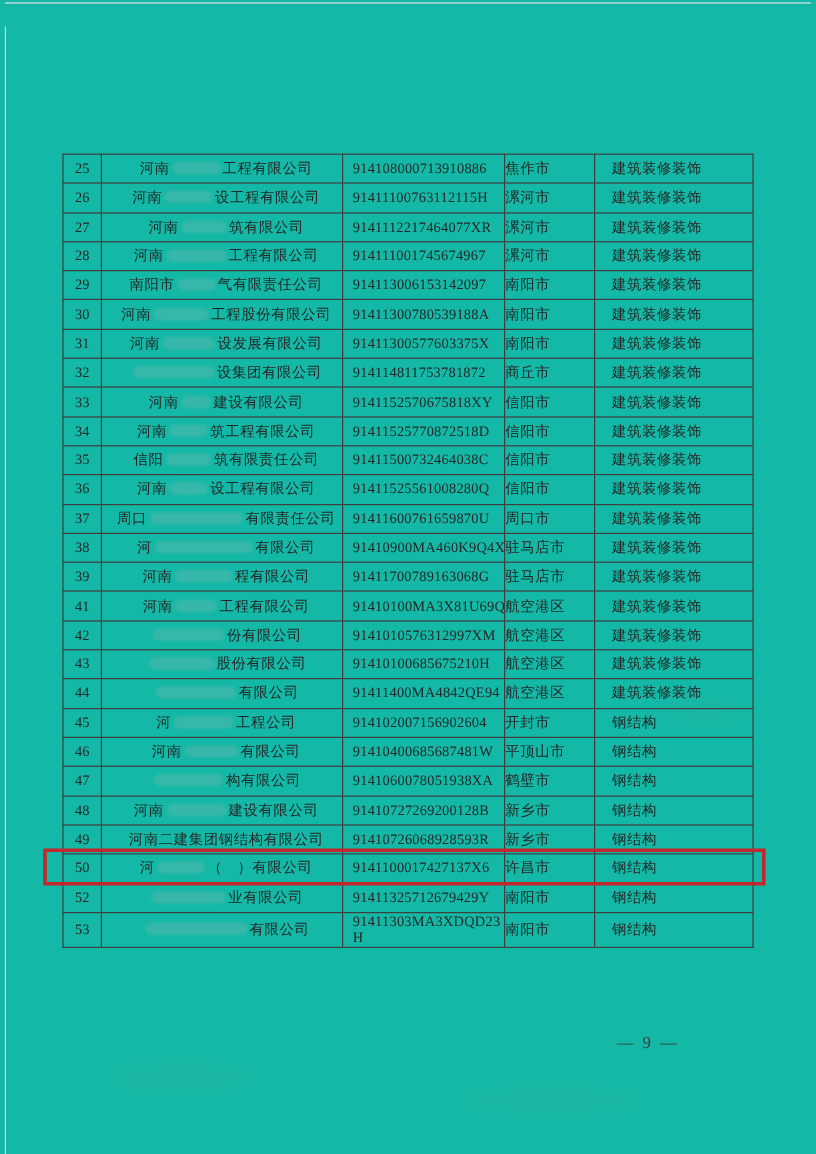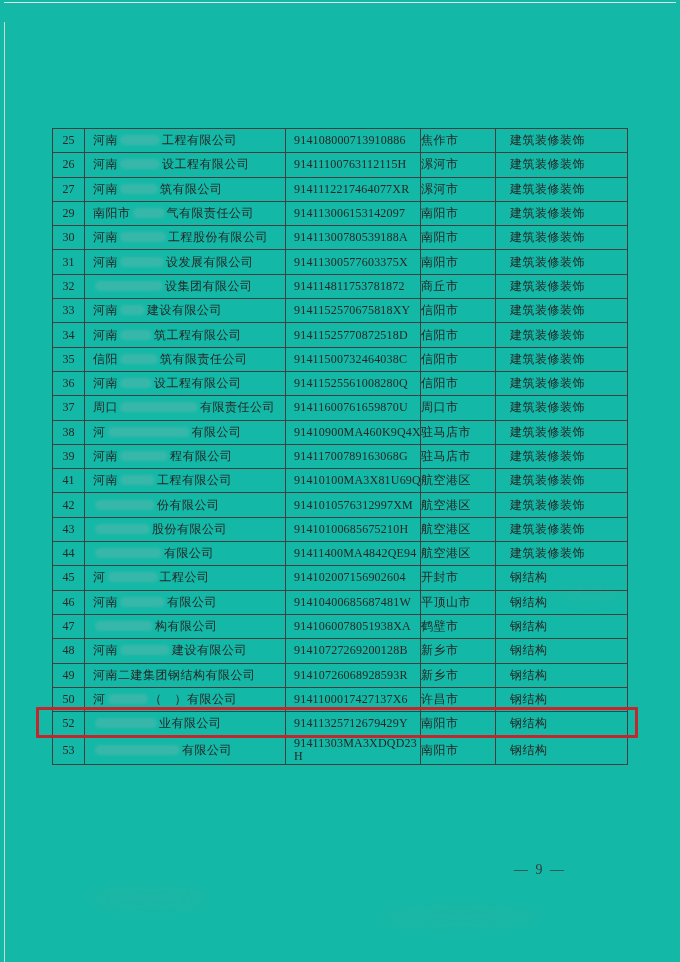--- a/index.html
+++ b/index.html
@@ -33,21 +33,21 @@
     border: 1px solid #3f3f3f;
     vertical-align: middle;
     font-size: 12px;
     line-height: 13px;
     overflow: hidden;
     white-space: nowrap;
   }
   tr.r  { height: 24.3px; }
   tr.tall { height: 26px; }
   td.c-no   { text-align: center; font-size: 12.5px; }
-  td.c-name { padding-left: 8px;  font-size: 13px; letter-spacing: 0.5px; }
+  td.c-name { padding-left: 8px;  font-size: 13px; letter-spacing: 0.5px; text-align: center; }
   td.c-code { padding-left: 8px;  letter-spacing: 0.2px; white-space: normal; word-break: break-all; }
   td.c-city { padding-left: 0; letter-spacing: 0.5px; }
   td.c-cat  { padding-left: 14px; letter-spacing: 0.5px; }
   .gap {
     display: inline-block;
     height: 10px;
     margin: 0 2px;
     margin-bottom: -1px;
     border-radius: 5px;
     background: #b5b5b5;
@@ -119,20 +119,31 @@
     <td class="c-name">
       <span class="pfx">河南</span><span class="gap" style="width: 38px;"></span><span class="sfx">筑有限公司</span>
     </td>
     <td class="c-code">
             <div>9141112217464077XR</div>
           </td>
     <td class="c-city">漯河市</td>
     <td class="c-cat">建筑装修装饰</td>
   </tr>
         <tr class="r">
+    <td class="c-no">28</td>
+    <td class="c-name">
+      <span class="pfx">河南</span><span class="gap" style="width: 50px;"></span><span class="sfx">工程有限公司</span>
+    </td>
+    <td class="c-code">
+            <div>914111001745674967</div>
+          </td>
+    <td class="c-city">漯河市</td>
+    <td class="c-cat">建筑装修装饰</td>
+  </tr>
+        <tr class="r">
     <td class="c-no">29</td>
     <td class="c-name">
       <span class="pfx">南阳市</span><span class="gap" style="width: 32px;"></span><span class="sfx">气有限责任公司</span>
     </td>
     <td class="c-code">
             <div>914113006153142097</div>
           </td>
     <td class="c-city">南阳市</td>
     <td class="c-cat">建筑装修装饰</td>
   </tr>

